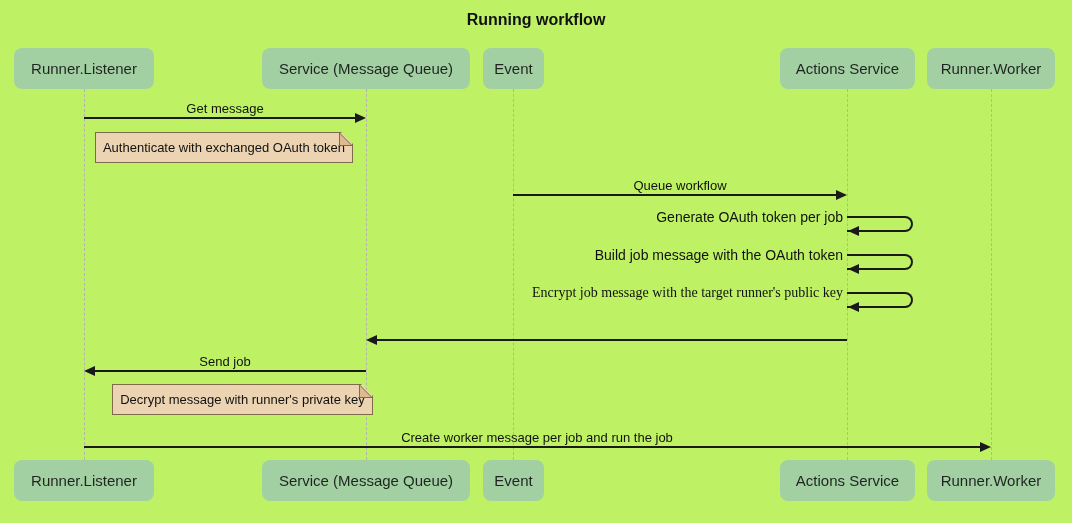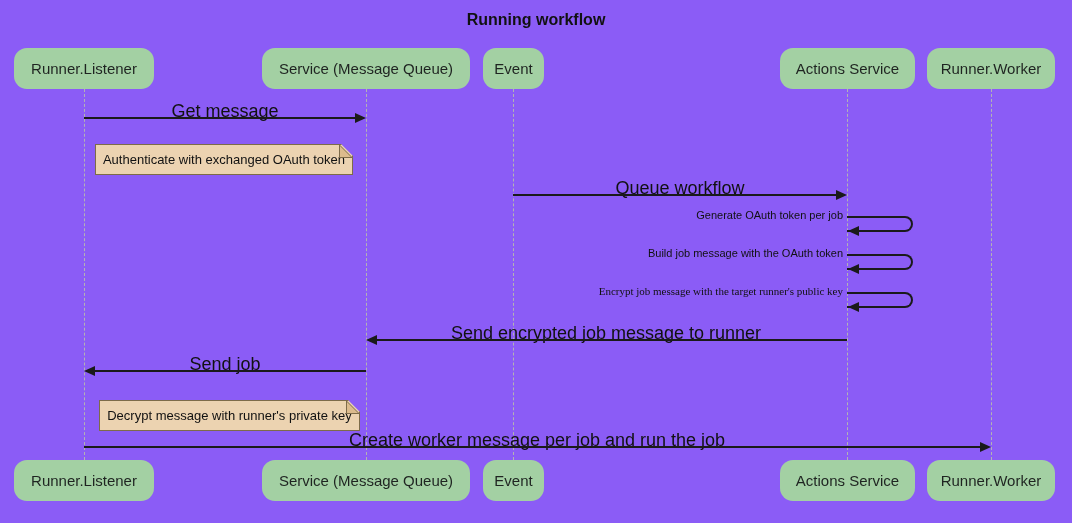--- a/index.html
+++ b/index.html
@@ -6,28 +6,28 @@
     --actor-fill:#a3d0a3;
     --actor-text:#1f2421;
     --note-fill:#ecd3b1;
     --note-fold:#dcbb8d;
     --note-border:#7d6b49;
     --line:#1a1a1a;
     --lifeline:#b3b3b3;
   }
   *{margin:0;padding:0;box-sizing:border-box;}
   body{background:#ffffff;font-family:"Liberation Sans","DejaVu Sans",sans-serif;}
-  .canvas{position:relative;width:1072px;height:523px;background:#8b5cf6;overflow:hidden;}
+  .canvas{position:relative;width:1072px;height:523px;background:#bef264;overflow:hidden;}
   .title{position:absolute;left:0;right:0;top:11px;text-align:center;font-size:16px;font-weight:bold;color:#111;}
-  .actor{position:absolute;height:41px;background:var(--actor-fill);border-radius:13px;
+  .actor{position:absolute;height:41px;background:var(--actor-fill);border-radius:8px;
          display:flex;align-items:center;justify-content:center;font-size:15px;color:var(--actor-text);white-space:nowrap;}
   .lifeline{position:absolute;top:89px;height:371px;width:0;border-left:1px dashed var(--lifeline);}
   .msg-line{position:absolute;height:2px;background:var(--line);}
-  .msg-label{position:absolute;font-size:18px;color:#111;white-space:nowrap;transform:translateX(-50%);}
-  .msg-label-right{position:absolute;font-size:11px;color:#111;white-space:nowrap;text-align:right;}
+  .msg-label{position:absolute;font-size:13px;color:#111;white-space:nowrap;transform:translateX(-50%);}
+  .msg-label-right{position:absolute;font-size:14px;color:#111;white-space:nowrap;text-align:right;}
   .arrow-right{position:absolute;width:0;height:0;border-top:5px solid transparent;border-bottom:5px solid transparent;border-left:11px solid var(--line);}
   .arrow-left{position:absolute;width:0;height:0;border-top:5px solid transparent;border-bottom:5px solid transparent;border-right:11px solid var(--line);}
   .self-loop{position:absolute;width:66px;height:16px;border:2px solid var(--line);border-left:none;border-radius:0 12px 12px 0;}
   .note{position:absolute;height:31px;background:var(--note-fill);border:1px solid var(--note-border);
         clip-path:polygon(0 0,calc(100% - 12px) 0,100% 12px,100% 100%,0 100%);
         display:flex;align-items:center;justify-content:center;font-size:13px;color:#111;white-space:nowrap;}
   .fold{position:absolute;top:0;right:0;}
 </style>
 </head>
 <body>
@@ -45,21 +45,21 @@
   <div class="actor" style="left:14px;top:48px;width:140px;">Runner.Listener</div>
   <div class="actor" style="left:262px;top:48px;width:208px;">Service (Message Queue)</div>
   <div class="actor" style="left:483px;top:48px;width:61px;">Event</div>
   <div class="actor" style="left:780px;top:48px;width:135px;">Actions Service</div>
   <div class="actor" style="left:927px;top:48px;width:128px;">Runner.Worker</div>
 
   <div class="msg-label" style="left:225px;top:101px;">Get message</div>
   <div class="msg-line" style="left:84px;top:117px;width:271px;"></div>
   <div class="arrow-right" style="left:355px;top:113px;"></div>
 
-  <div class="note" style="left:95px;top:144px;width:258px;">
+  <div class="note" style="left:95px;top:132px;width:258px;">
     <span>Authenticate with exchanged OAuth token</span>
     <svg class="fold" width="13" height="13">
       <path d="M0.5 0 L0.5 12.5 L13 12.5 Z" fill="#dcbb8d" stroke="#7d6b49" stroke-width="1"></path>
     </svg>
   </div>
 
   <div class="msg-label" style="left:680px;top:178px;">Queue workflow</div>
   <div class="msg-line" style="left:513px;top:194px;width:323px;"></div>
   <div class="arrow-right" style="left:836px;top:190px;"></div>
 
@@ -68,29 +68,28 @@
   <div class="arrow-left" style="left:848px;top:226px;"></div>
 
   <div class="msg-label-right" style="right:229px;top:247px;text-align:center;">Build job message with the OAuth token</div>
   <div class="self-loop" style="left:847px;top:254px;"></div>
   <div class="arrow-left" style="left:848px;top:264px;"></div>
 
   <div class="msg-label-right" style="right:229px;top:285px;font-family:Liberation Serif, serif;">Encrypt job message with the target runner's public key</div>
   <div class="self-loop" style="left:847px;top:292px;"></div>
   <div class="arrow-left" style="left:848px;top:302px;"></div>
 
-  <div class="msg-label" style="left:606px;top:323px;">Send encrypted job message to runner</div>
   <div class="msg-line" style="left:377px;top:339px;width:470px;"></div>
   <div class="arrow-left" style="left:366px;top:335px;"></div>
 
-  <div class="msg-label" style="left:225px;top:354px;text-decoration:underline;">Send job</div>
+  <div class="msg-label" style="left:225px;top:354px;">Send job</div>
   <div class="msg-line" style="left:95px;top:370px;width:271px;"></div>
   <div class="arrow-left" style="left:84px;top:366px;"></div>
 
-  <div class="note" style="left:99px;top:384px;width:261px;margin-top:16px;">
+  <div class="note" style="left:112px;top:384px;width:261px;">
     <span>Decrypt message with runner's private key</span>
     <svg class="fold" width="13" height="13">
       <path d="M0.5 0 L0.5 12.5 L13 12.5 Z" fill="#dcbb8d" stroke="#7d6b49" stroke-width="1"></path>
     </svg>
   </div>
 
   <div class="msg-label" style="left:537px;top:430px;">Create worker message per job and run the job</div>
   <div class="msg-line" style="left:84px;top:446px;width:896px;"></div>
   <div class="arrow-right" style="left:980px;top:442px;"></div>
 

